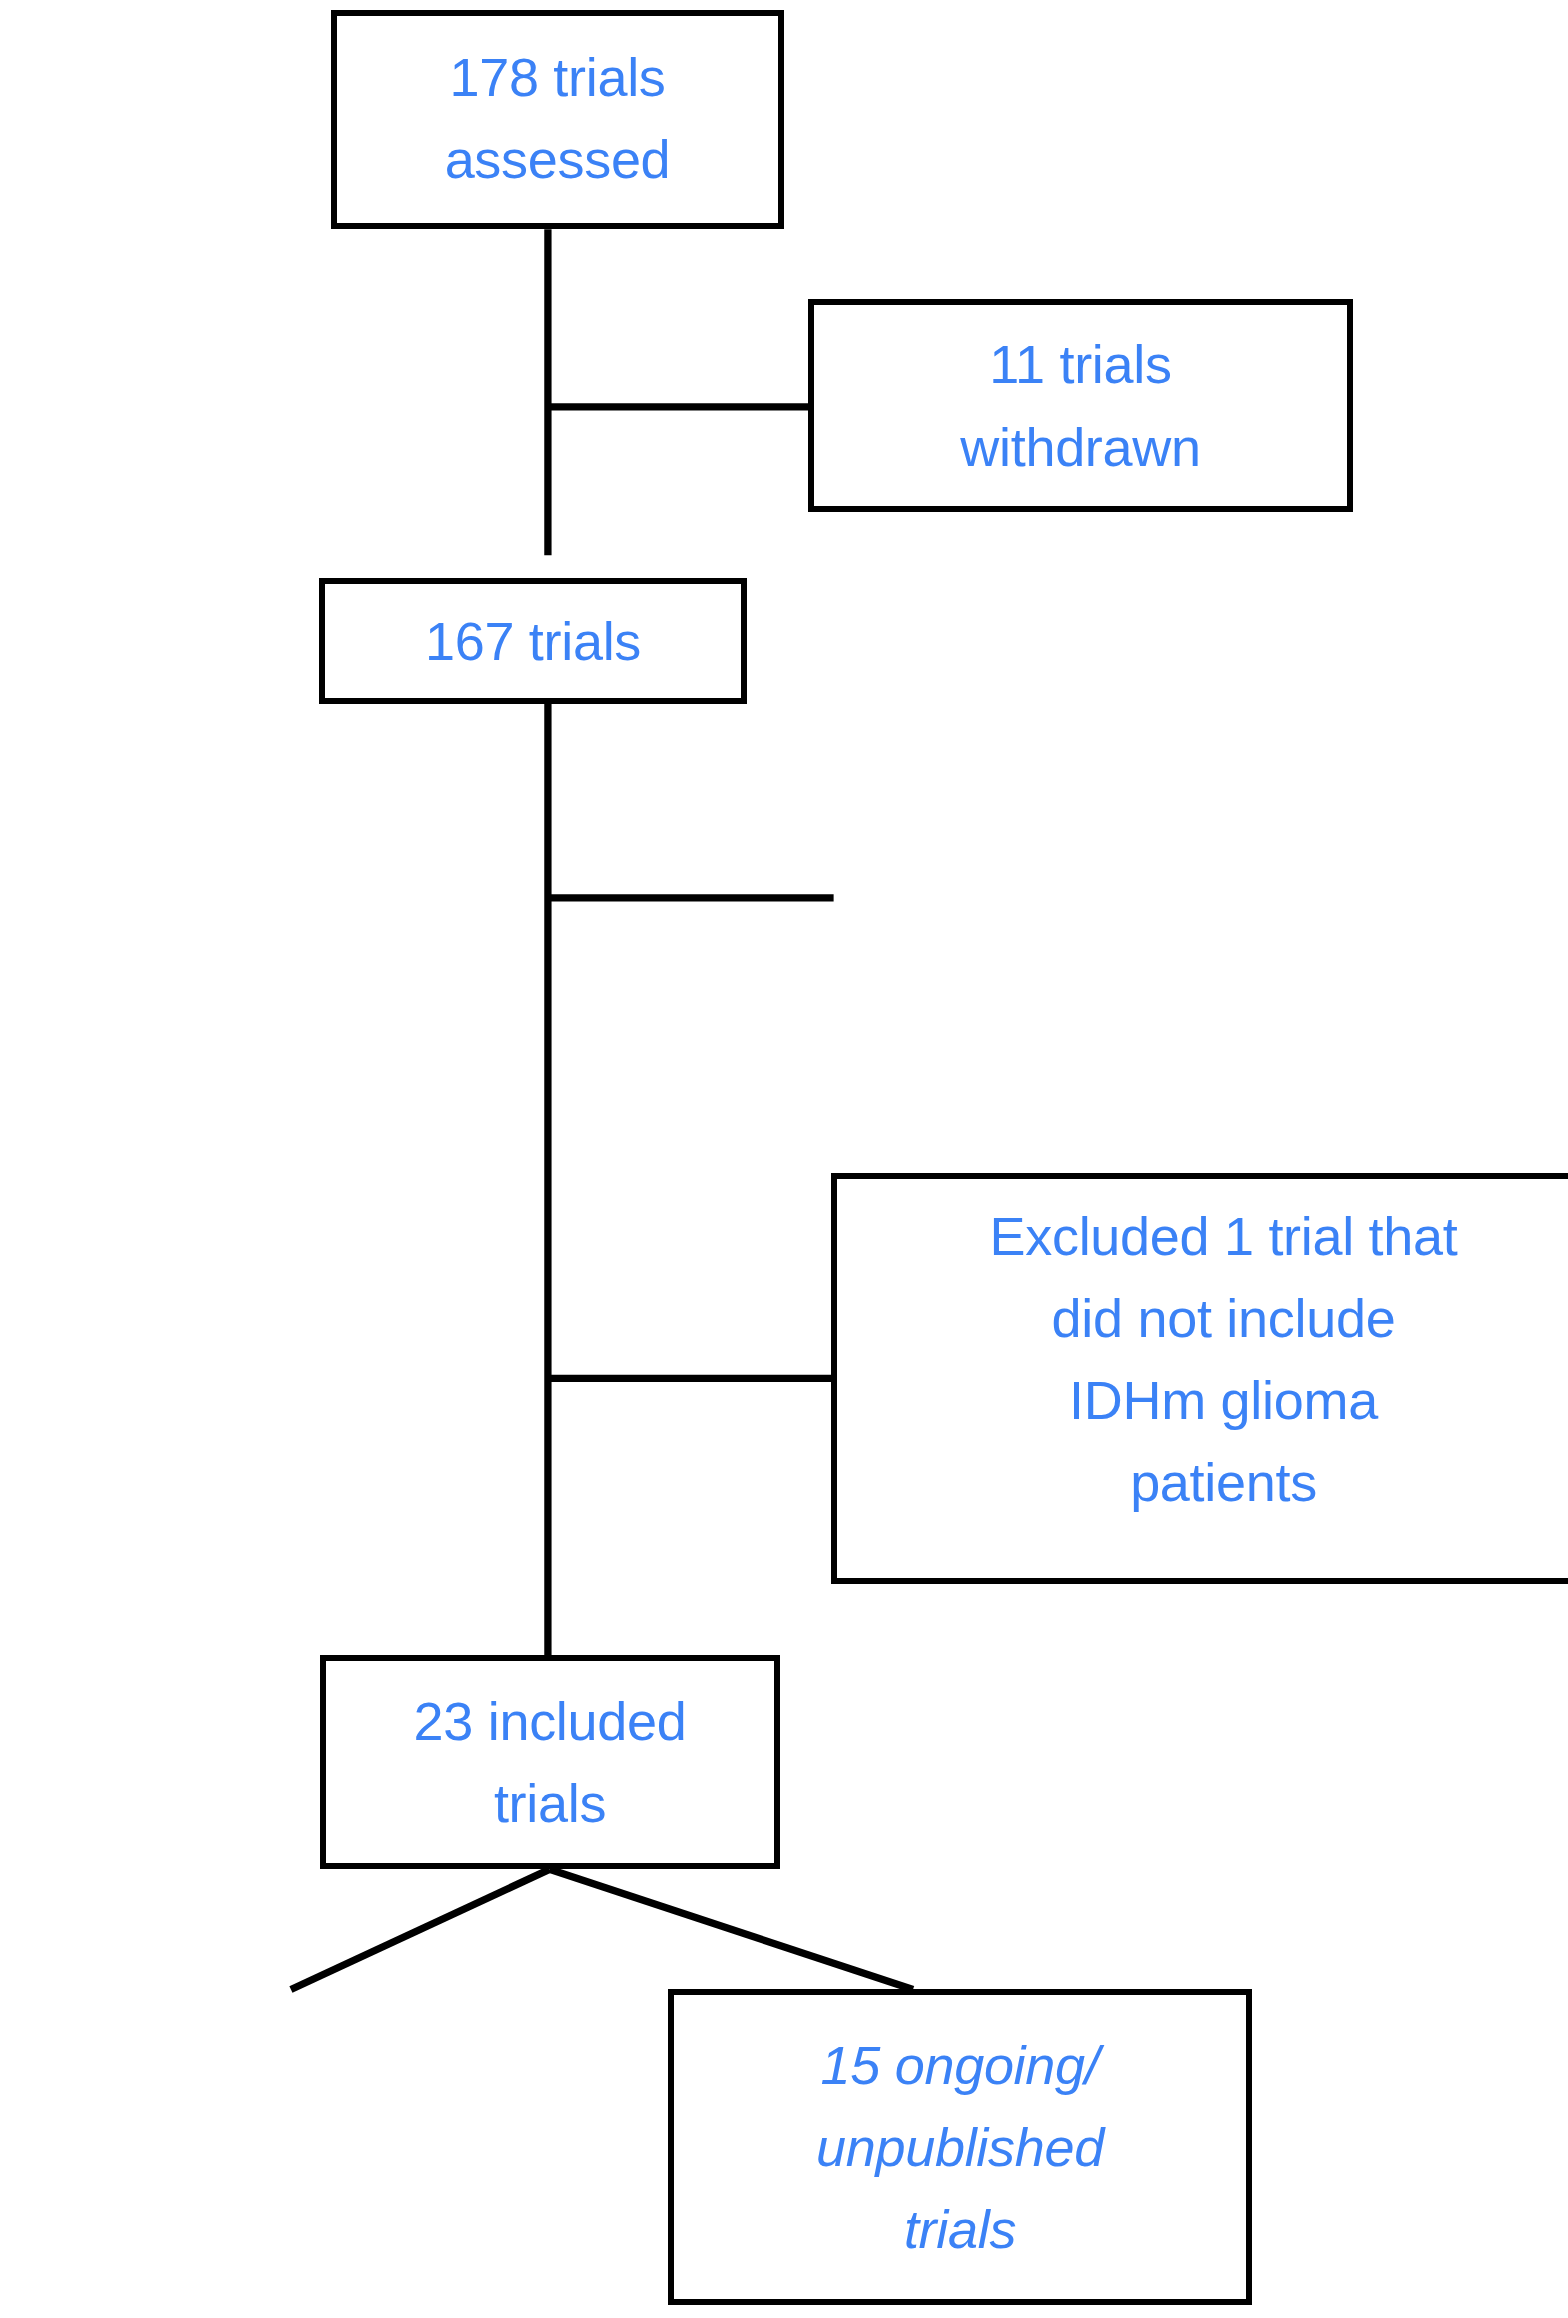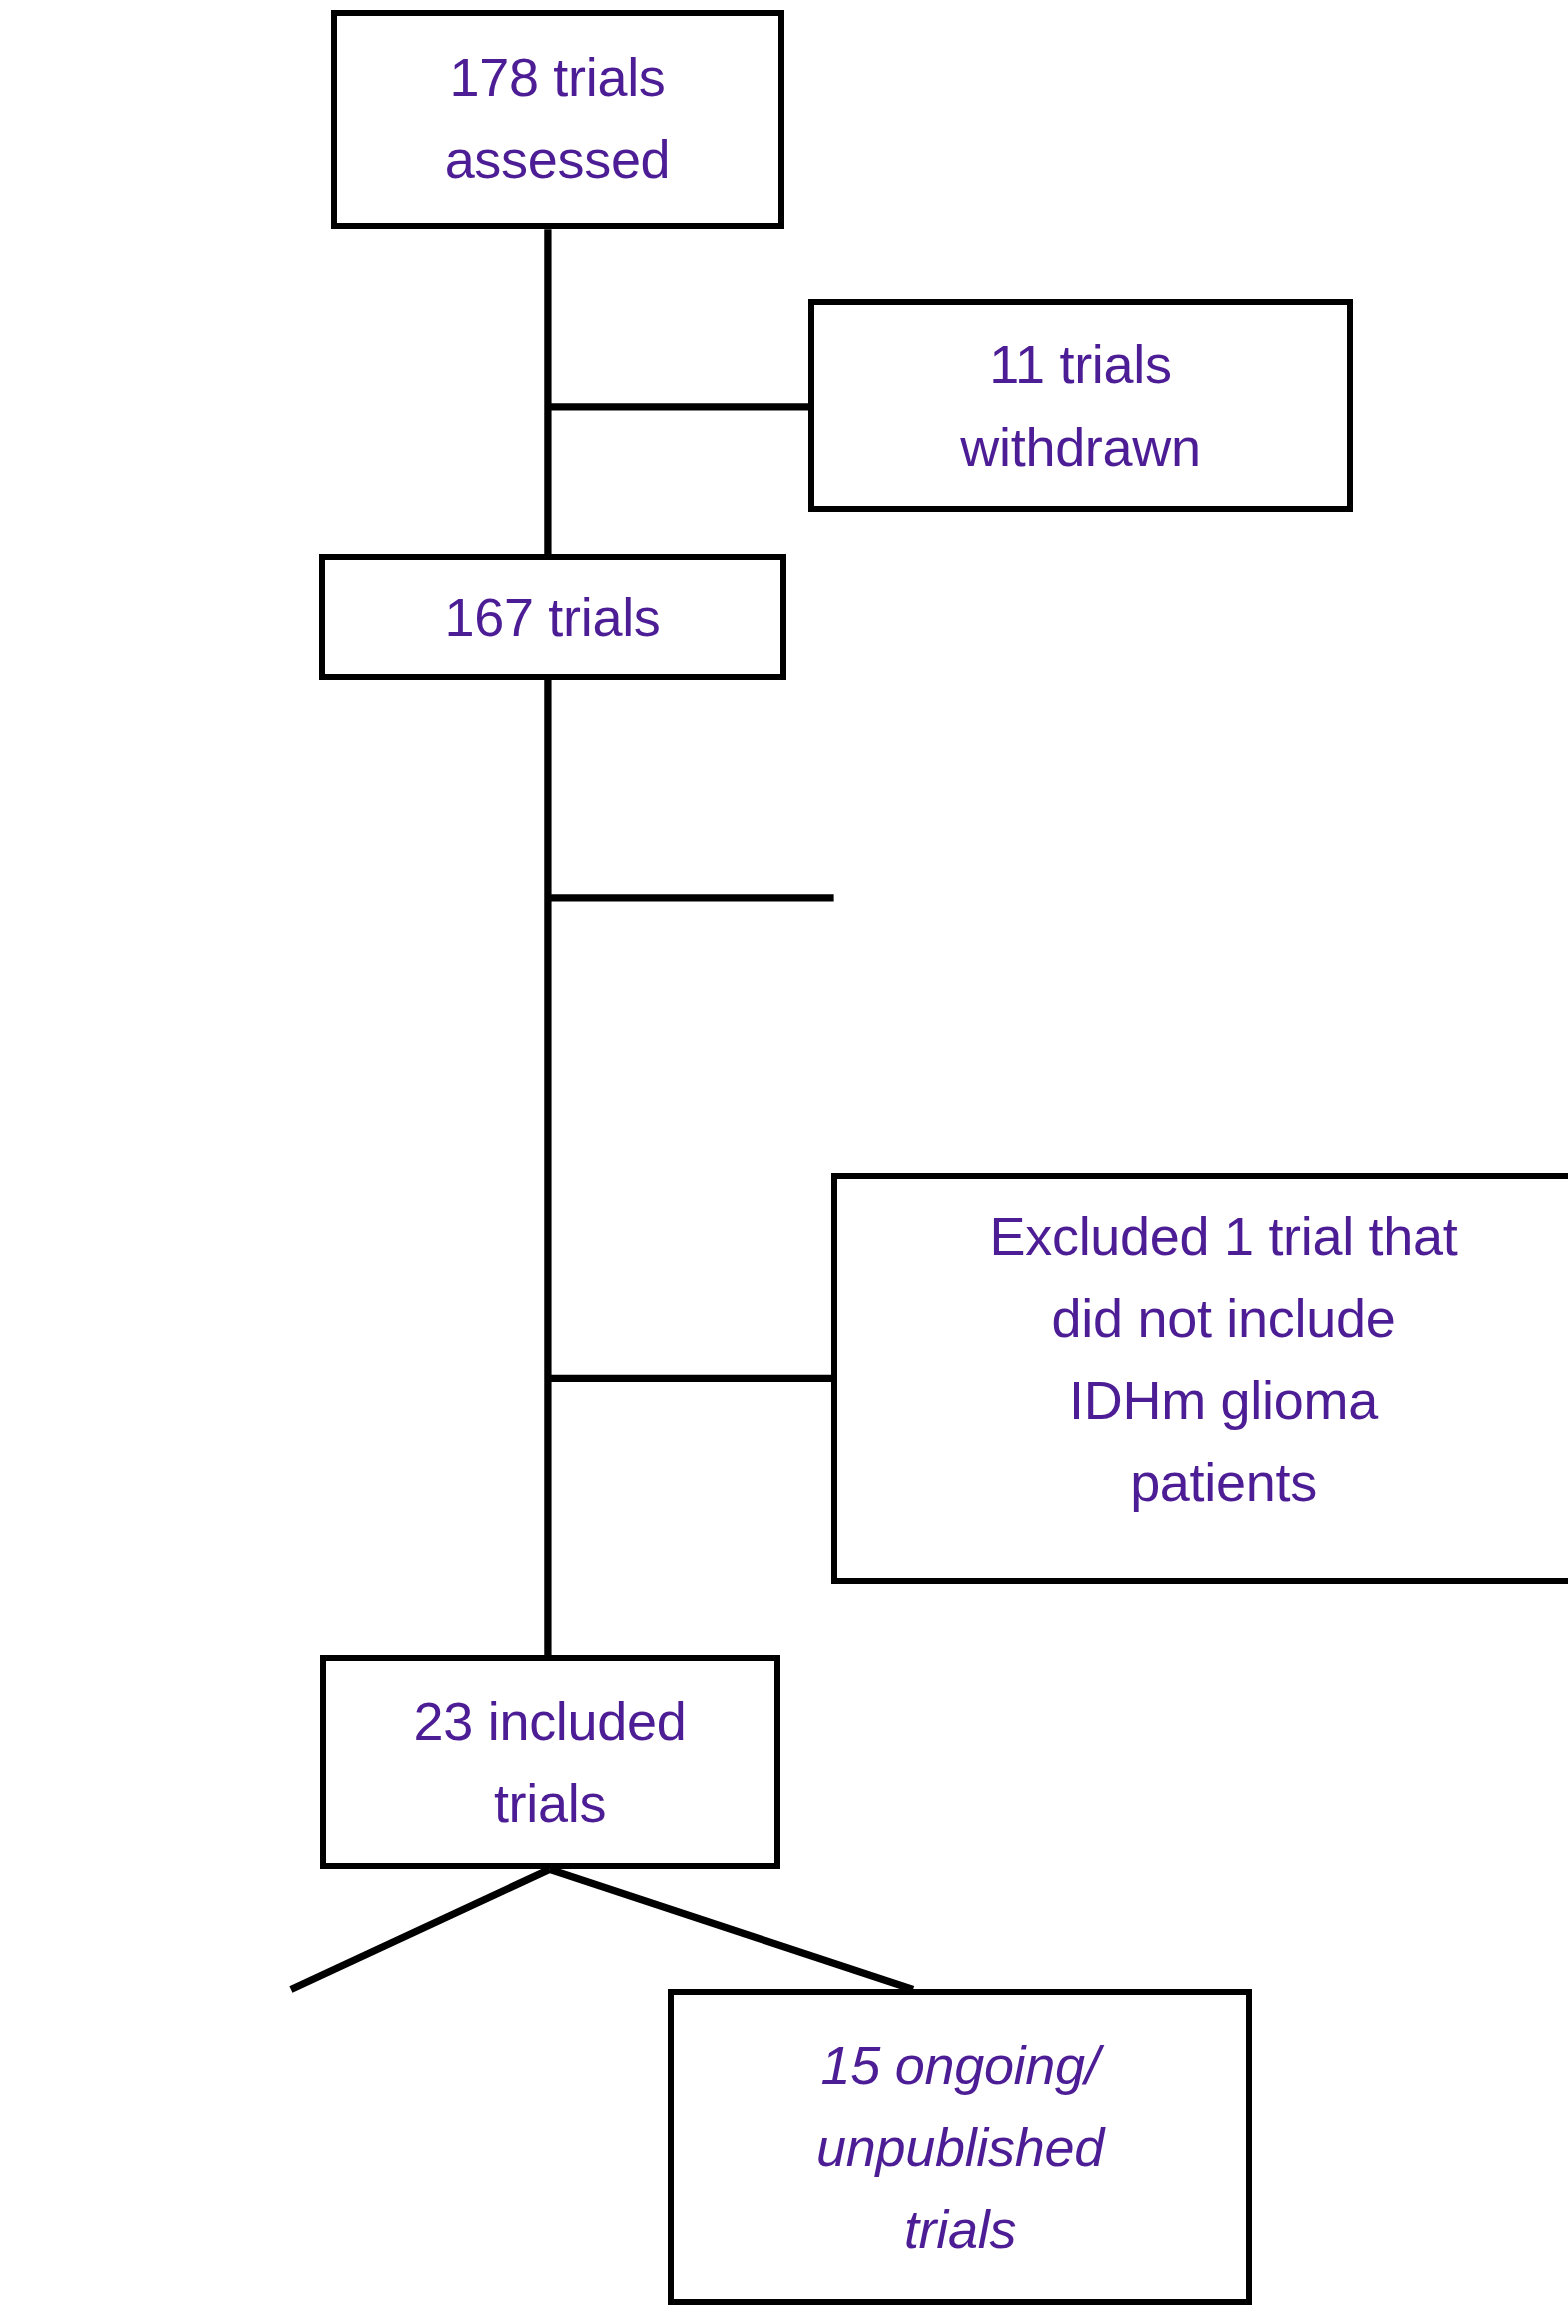--- a/index.html
+++ b/index.html
@@ -32,34 +32,34 @@
     border: 6.8px solid #000000;
     z-index: 2;
     display: flex;
     align-items: center;
     justify-content: center;
     text-align: center;
   }
   .node-label {
     display: block;
     width: 100%;
-    color: #4c1d95;
+    color: #3b82f6;
     font-size: 54px;
     line-height: 1.52;
     font-weight: 400;
     letter-spacing: -0.3px;
     white-space: pre-line;
     padding: 0 5.2px;
     box-sizing: border-box;
   }
 
   
   #node-assessed      { left: 331px;  top: 10.4px;   width: 453px;  height: 219px; }
   #node-withdrawn     { left: 808px; top: 299px;  width: 545px; height: 213px; }
-  #node-167           { left: 319px;  top: 554px; width: 467px;  height: 126px; }
+  #node-167           { left: 319px;  top: 578px; width: 428px;  height: 126px; }
   #node-excl143       { left: 831px; top: 729px; width: 708px; height: 330px; }
   #node-excl1         { left: 831px; top: 1173px; width: 785px; height: 411px; }
   #node-included      { left: 320px;  top: 1655px; width: 460px;  height: 214px; }
   #node-completed     { left: 10.4px;   top: 1989px; width: 556px; height: 316px; }
   #node-ongoing       { left: 668px; top: 1989px; width: 584px; height: 316px; font-style: italic; }
 
   
   #node-completed .node-label,
   #node-ongoing  .node-label { align-self: flex-start; margin-top: 29px; }
   #node-excl1 .node-label    { align-self: flex-start; margin-top: 15.7px; }

